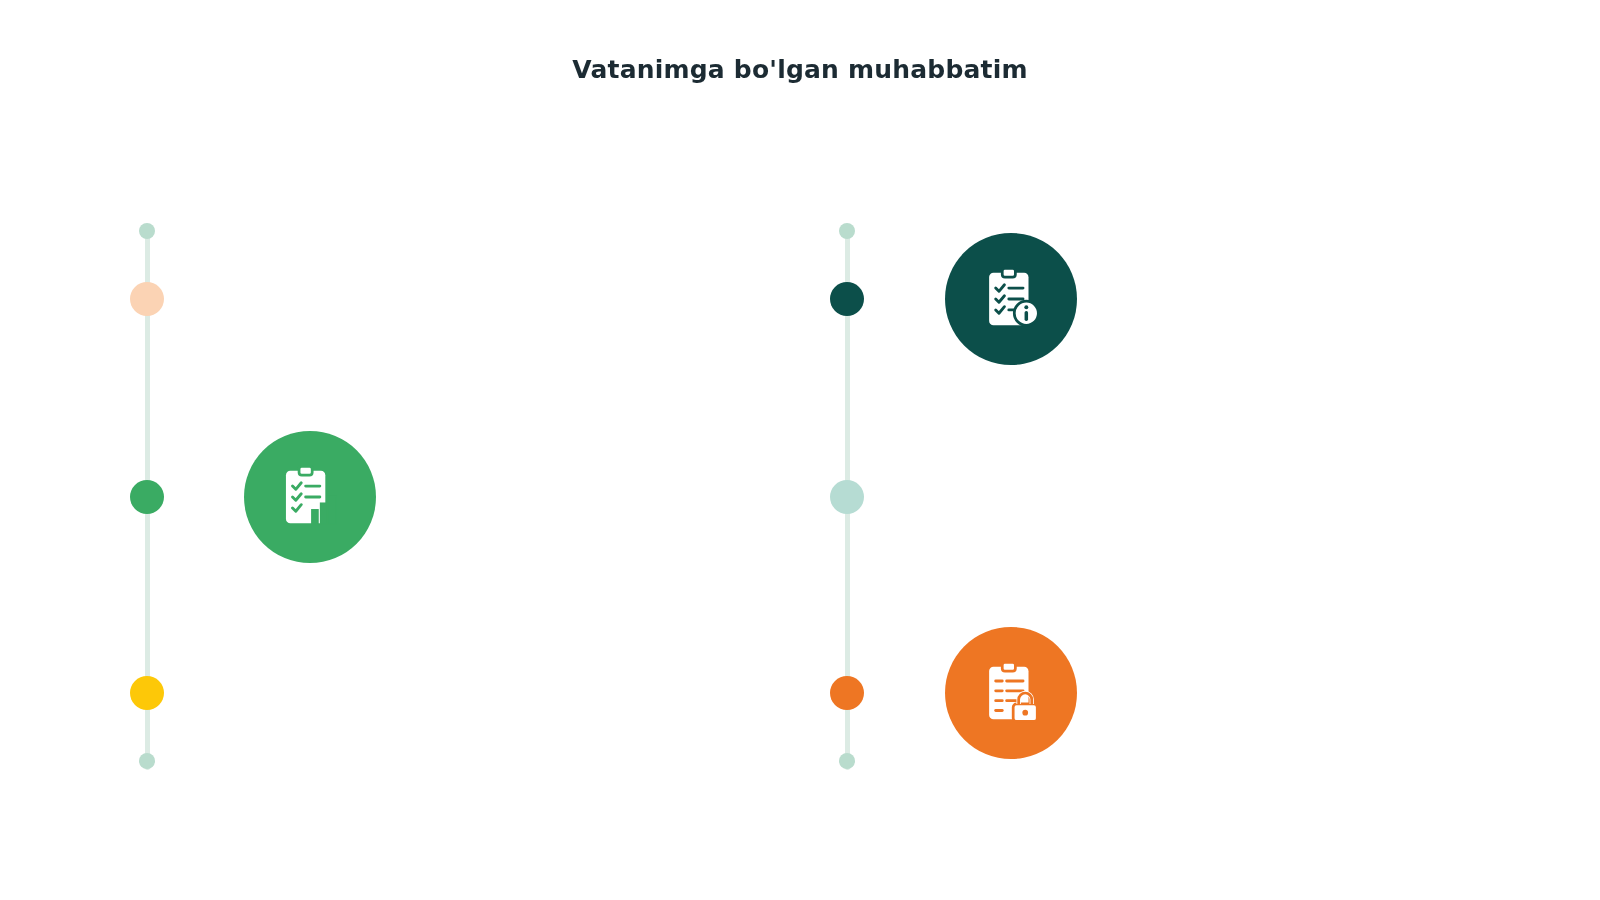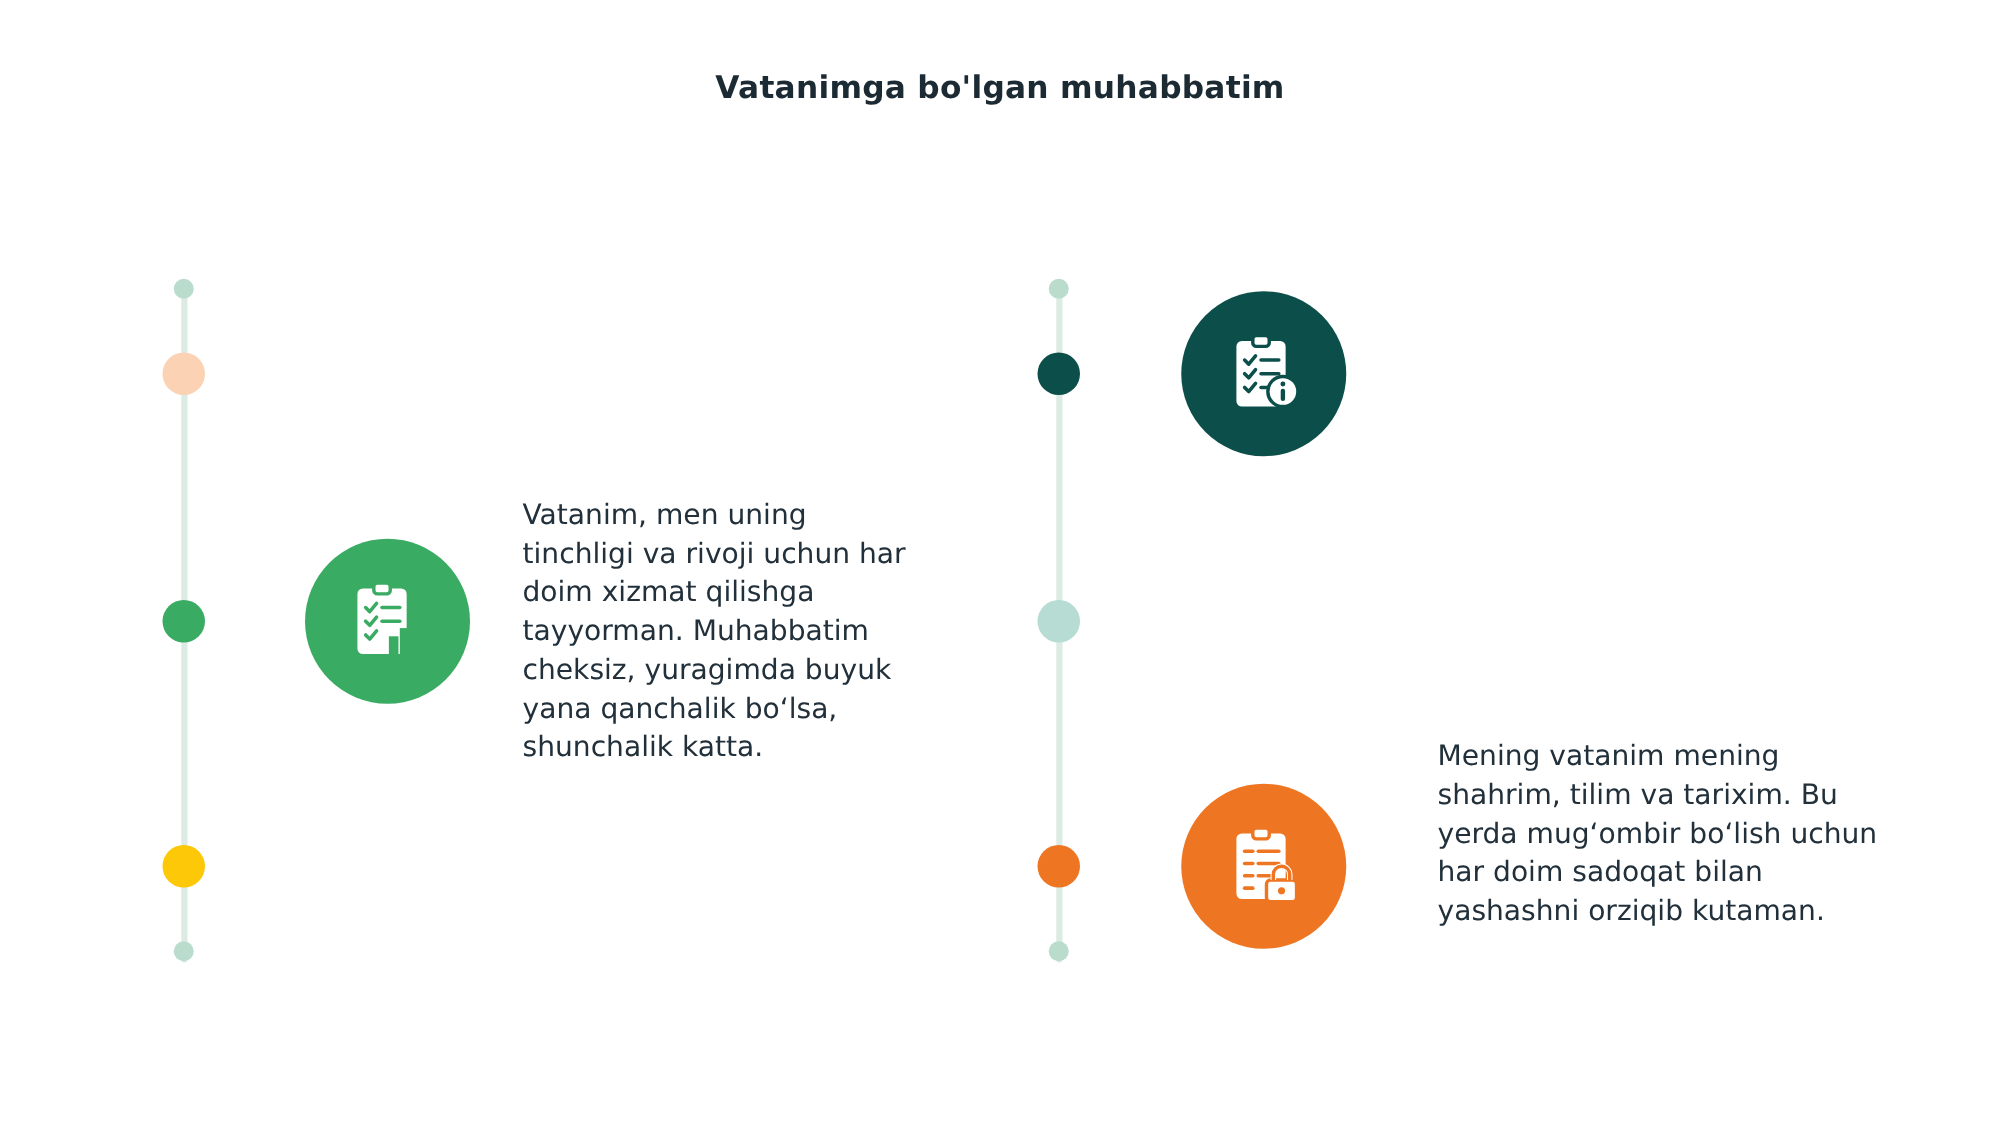--- a/index.html
+++ b/index.html
@@ -105,21 +105,20 @@
         <rect x="50" y="32" width="5" height="24"></rect>
       </g>
       <g fill="#3aab63">
         <rect x="34" y="44" width="5" height="12"></rect>
         <rect x="42" y="38" width="5" height="18"></rect>
         <rect x="50" y="32" width="5" height="24"></rect>
       </g>
     </svg>
   </div>
 
-  <div class="para" style="left:418px; top:382px; width:320px;">Vatanim, men uning tinchligi va rivoji uchun har doim xizmat qilishga tayyorman. Muhabbatim cheksiz, yuragimda buyuk yana qanchalik bo‘lsa, shunchalik katta.</div>
 
   <div class="rail rail-right"></div>
 
   <div class="node node-sm" style="left:847px; top:216px; background:#b9dccd;"></div>
   <div class="node node-md" style="left:847px; top:284px; background:#0c4f4a;"></div>
   <div class="node node-md" style="left:847px; top:482px; background:#b6dcd3;"></div>
   <div class="node node-md" style="left:847px; top:678px; background:#ee7623;"></div>
   <div class="node node-sm" style="left:847px; top:746px; background:#b9dccd;"></div>
 
   <div class="icon-circle" style="left:1011px; top:284px; width:132px; height:132px; background:#0c4f4a;">
@@ -154,15 +153,14 @@
         <line x1="28" y1="39" x2="38" y2="39"></line>
         <line x1="18" y1="48" x2="24" y2="48"></line>
       </g>
       <rect x="34" y="42" width="22" height="16" rx="3" fill="#ffffff" stroke="#ee7623" stroke-width="2.5"></rect>
       <path d="M39 42 v-4 a6 6 0 0 1 12 0 v4" fill="none" stroke="#ffffff" stroke-width="4"></path>
       <path d="M39 42 v-4 a6 6 0 0 1 12 0 v4" fill="none" stroke="#ee7623" stroke-width="2.5"></path>
       <circle cx="45" cy="50" r="2.6" fill="#ee7623"></circle>
     </svg>
   </div>
 
-  <div class="para" style="left:1150px; top:575px; width:372px;">Mening vatanim mening shahrim, tilim va tarixim. Bu yerda mug‘ombir bo‘lish uchun har doim sadoqat bilan yashashni orziqib kutaman.</div>
 
 </div>
 
 </body></html>

